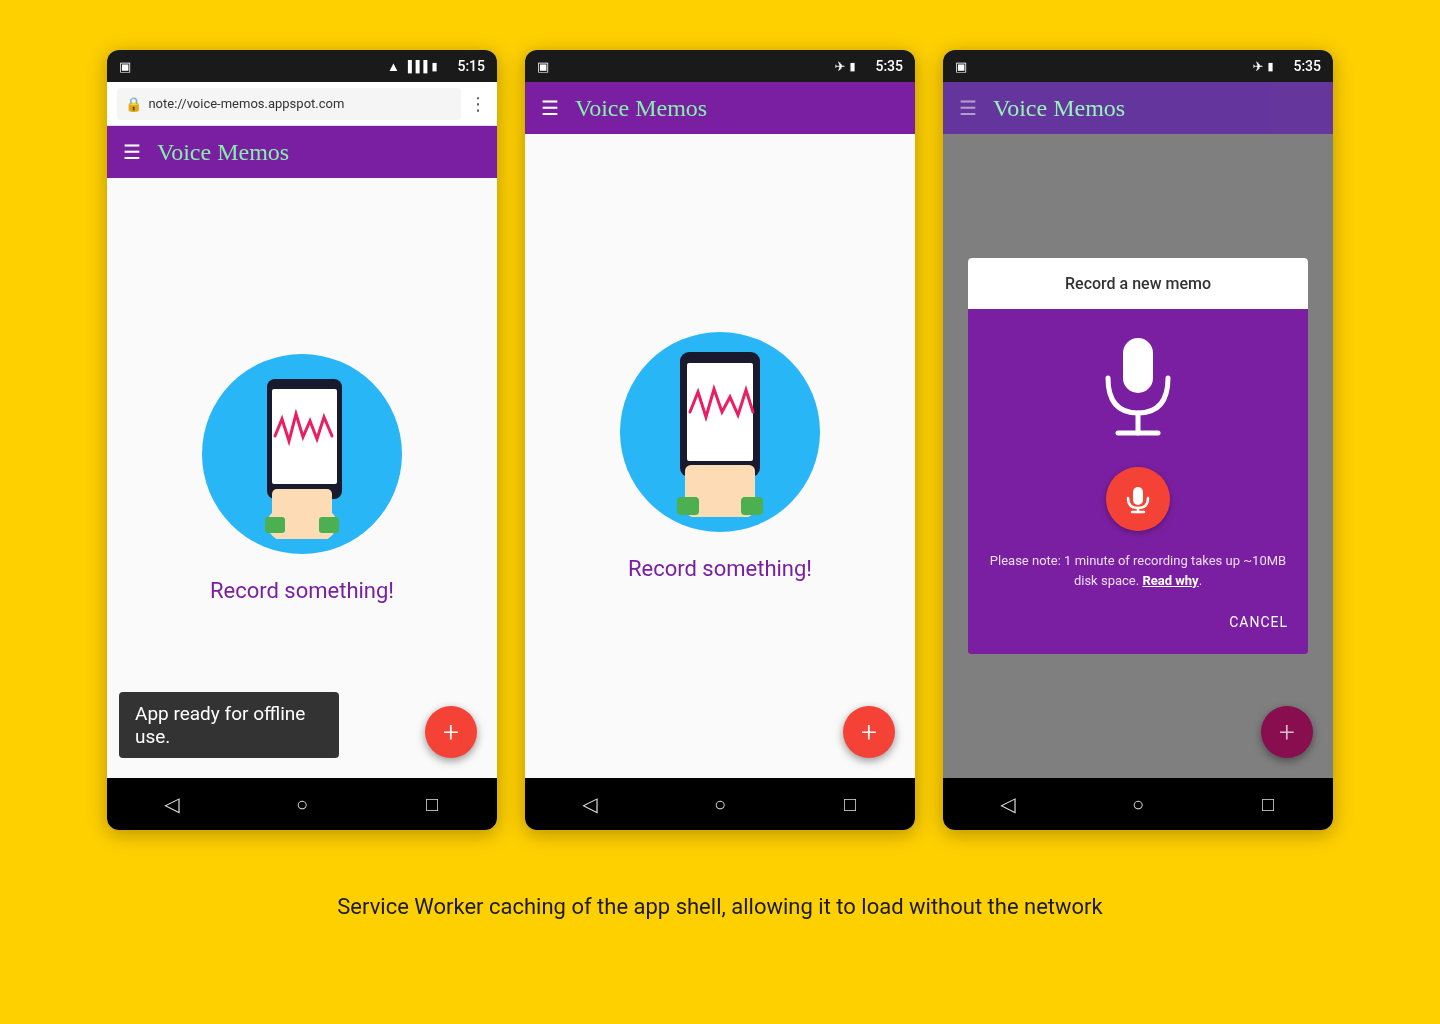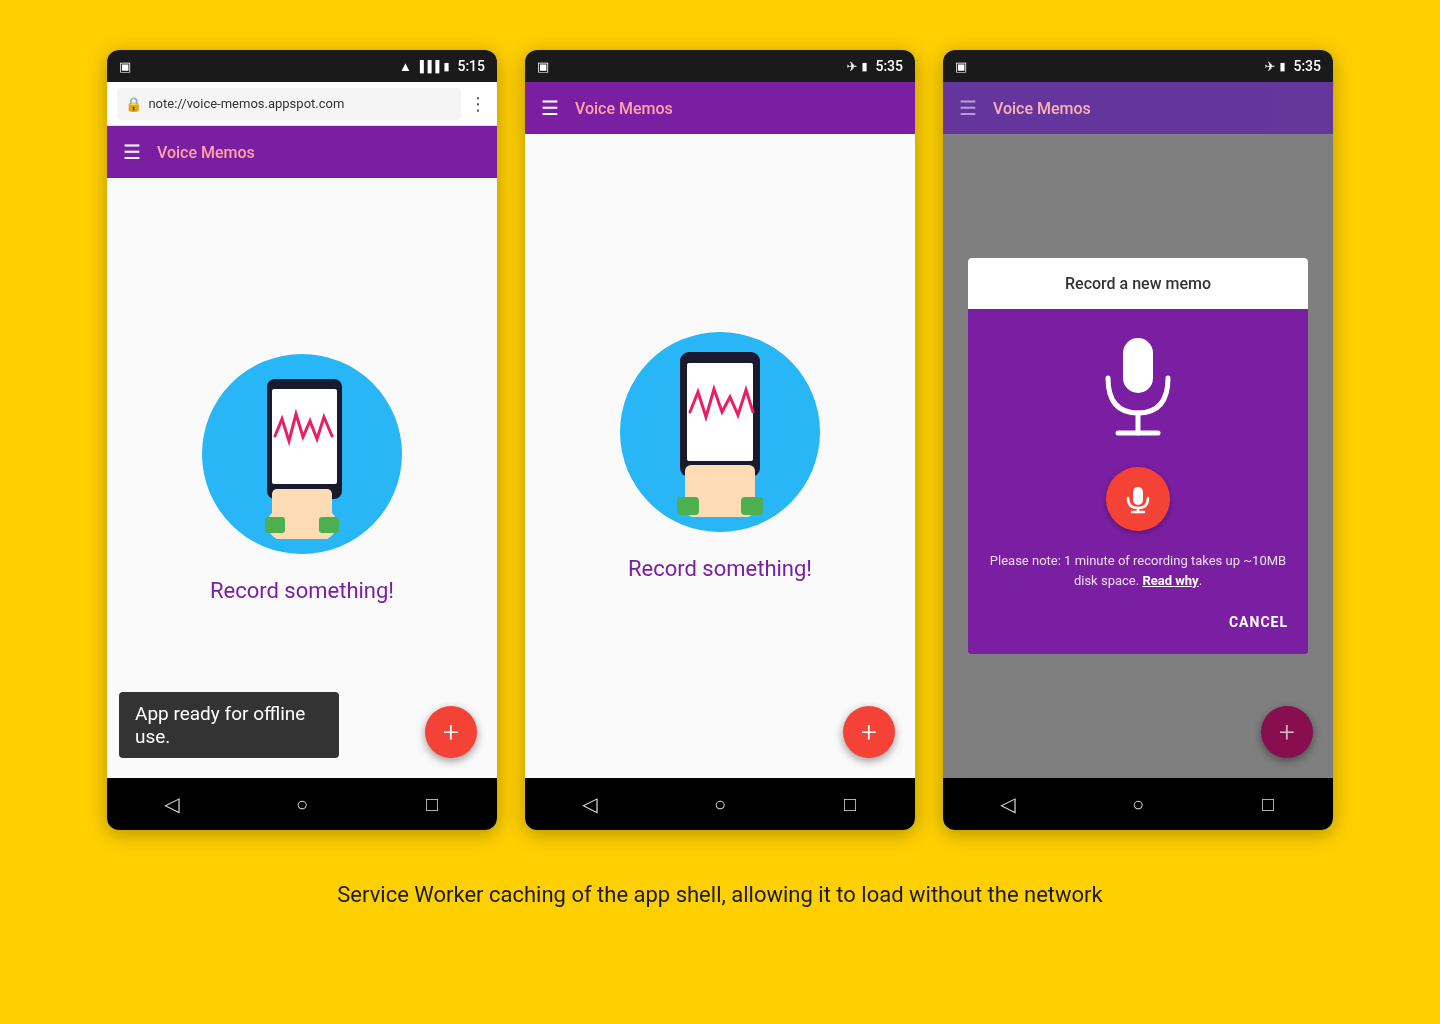--- a/index.html
+++ b/index.html
@@ -46,21 +46,21 @@
       font-size: 13px;
       font-weight: 500;
       flex-shrink: 0;
     }
     .status-bar .status-icons {
       display: flex;
       align-items: center;
       gap: 4px;
     }
     .status-bar .time {
-      margin-left: 8px;
+      margin-left: 20px;
       font-size: 14px;
     }
     .status-bar-left {
       flex: 1;
       display: flex;
       align-items: center;
     }
 
     
     .browser-bar {
@@ -105,23 +105,24 @@
       align-items: center;
       padding: 0 16px;
       gap: 16px;
       flex-shrink: 0;
     }
     .app-bar .hamburger {
       font-size: 20px;
       cursor: pointer;
     }
     .app-bar .app-title {
-      font-size: 16px;
+      font-size: 24px;
       font-weight: 500;
-      color: #fca5a5;
+      color: #86efac;
+      font-family: Liberation Serif, serif;
     }
 
     
     .phone-content {
       flex: 1;
       background: #fafafa;
       display: flex;
       flex-direction: column;
       align-items: center;
       justify-content: center;
@@ -261,21 +262,21 @@
     }
     .dialog-note a {
       color: #fff;
       font-weight: bold;
       text-decoration: underline;
     }
 
     .dialog-cancel {
       color: #fff;
       font-size: 14px;
-      font-weight: 700;
+      font-weight: 400;
       text-align: right;
       padding: 8px 0;
       cursor: pointer;
       letter-spacing: 1px;
       align-self: flex-end;
     }
 
     .fab-overlay {
       position: absolute;
       bottom: 20px;
@@ -291,21 +292,21 @@
       font-size: 28px;
       font-weight: 300;
       box-shadow: 0 3px 8px rgba(0,0,0,0.4);
     }
 
     
     .caption {
       text-align: center;
       font-size: 22px;
       color: #1a1a1a;
-      margin-top: 20px;
+      margin-top: 32px;
       max-width: 900px;
       line-height: 1.4;
     }
 
     
     .phone-svg {
       width: 130px;
       height: 170px;
     }
 

